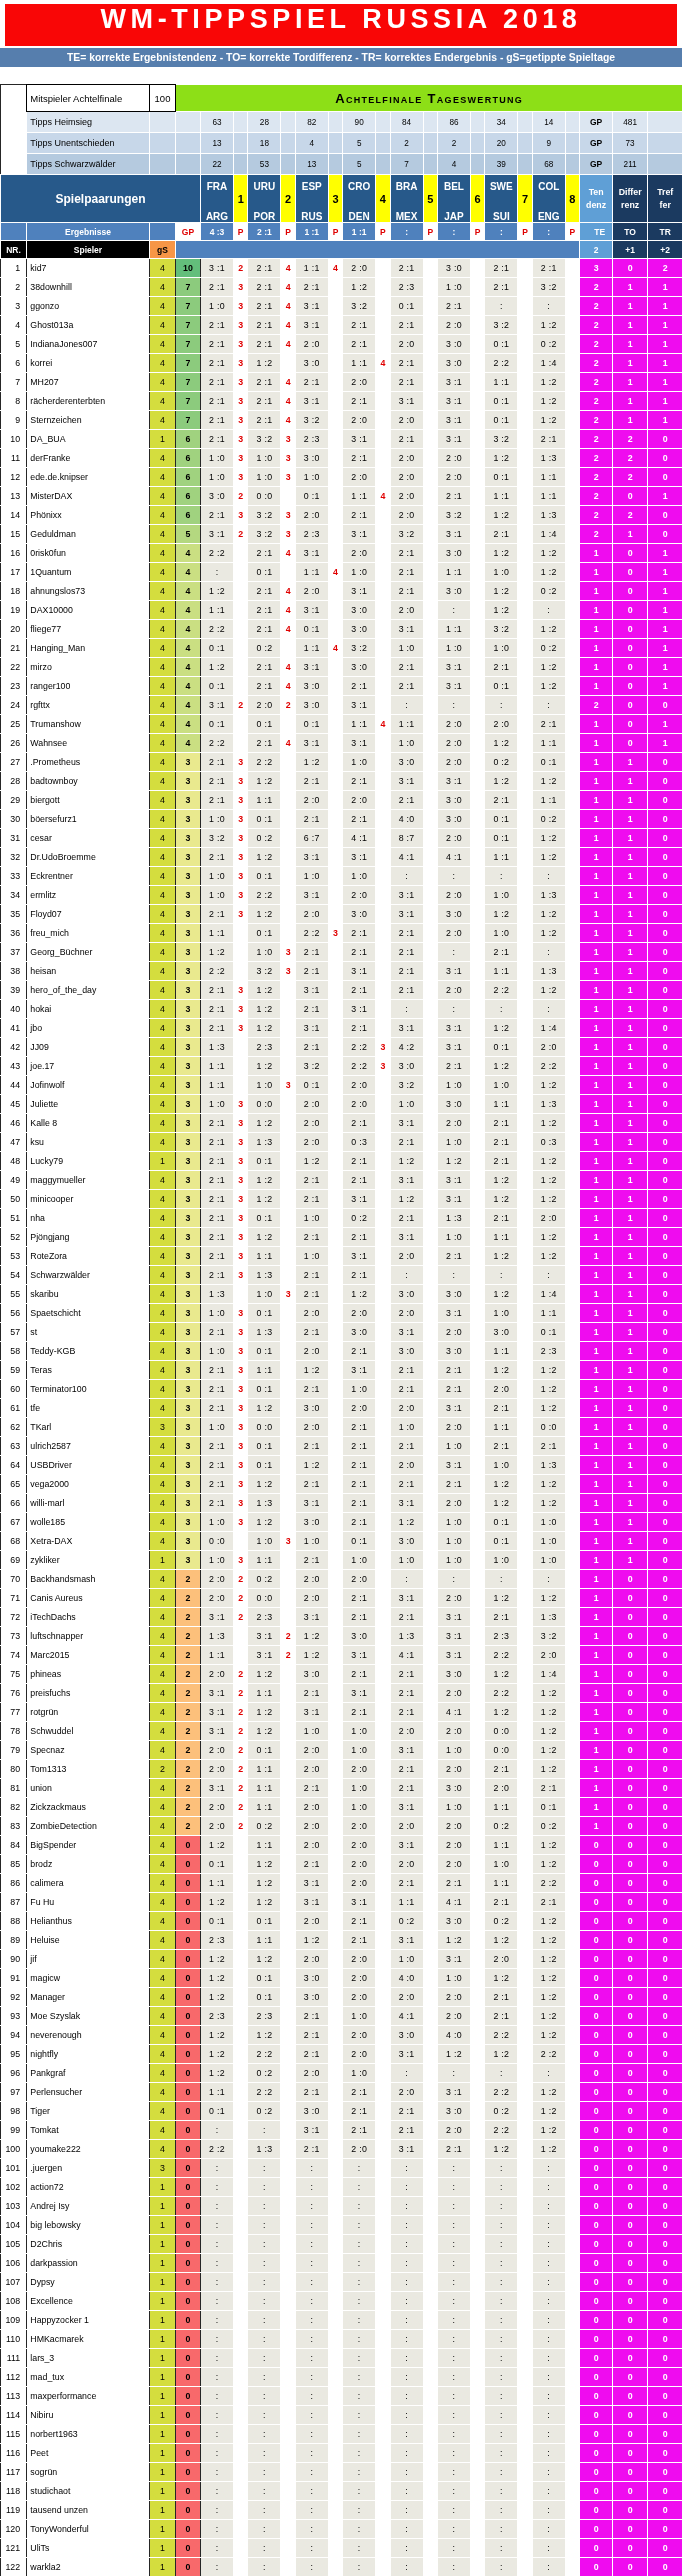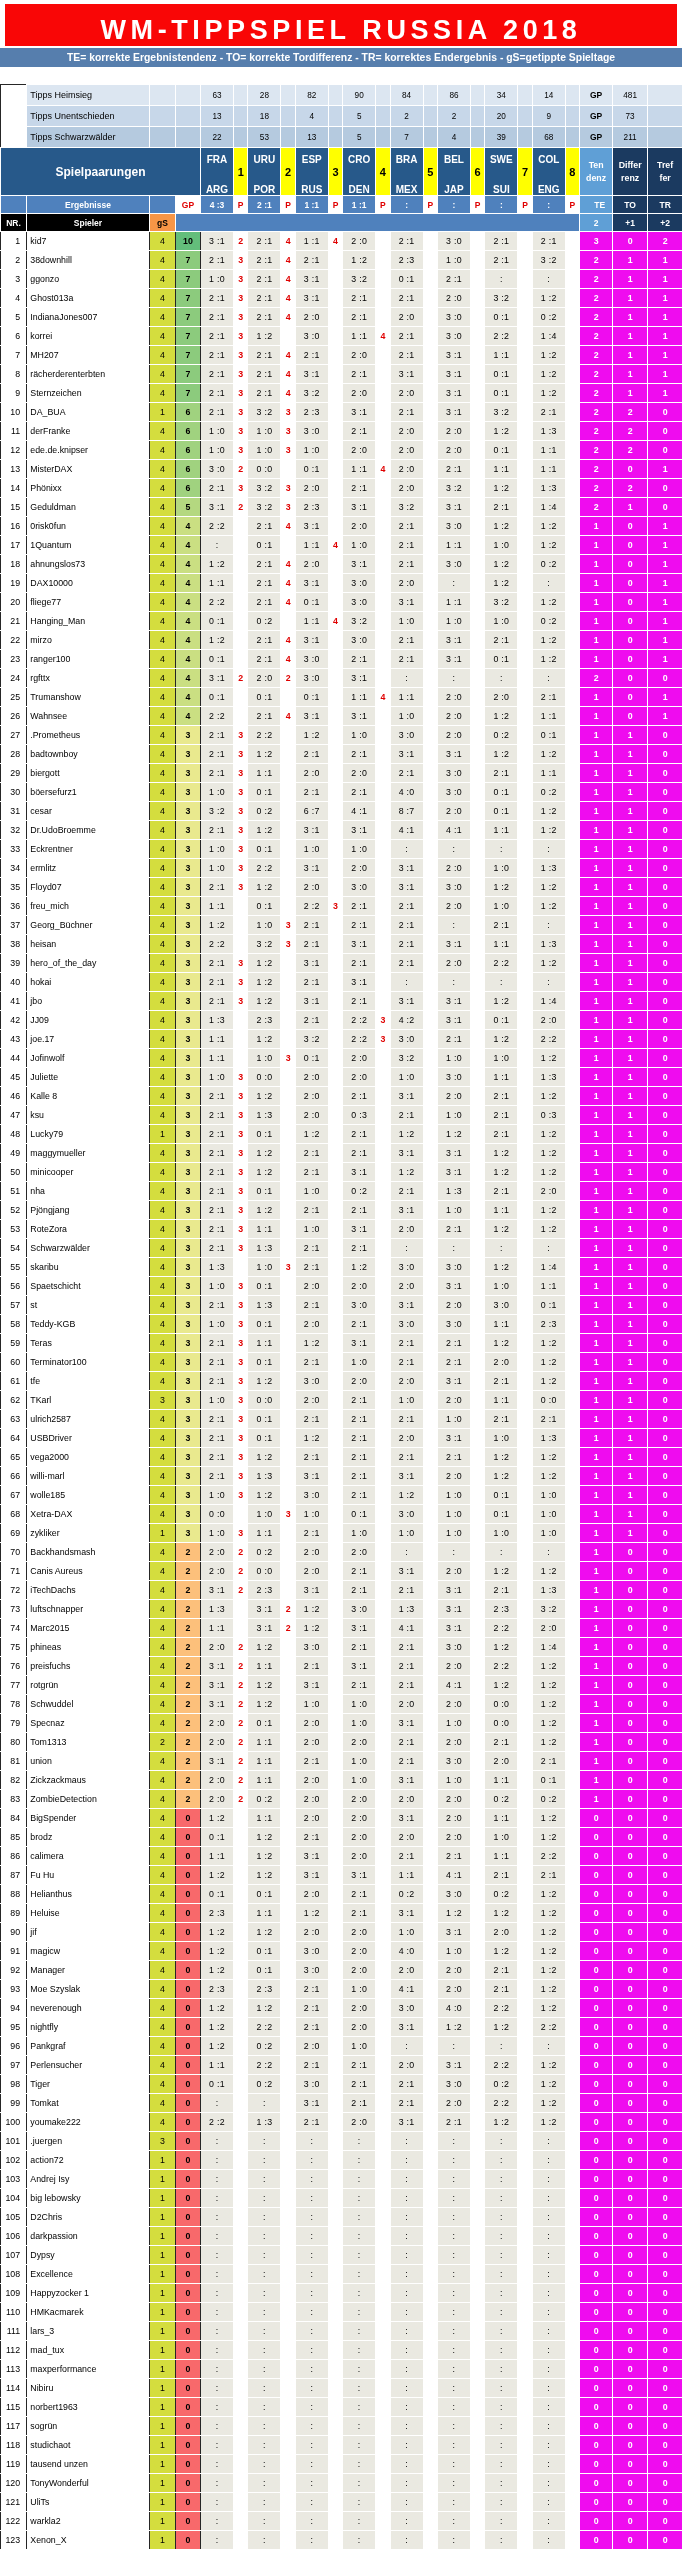--- a/index.html
+++ b/index.html
@@ -1,17 +1,17 @@
 <!DOCTYPE html>
 <html style="--banner: #f90606; --legend: #567ead; --green: #8ddf17; --sum1: #dce6f1; --sum2: #c7d7e9; --sum3: #b5cadf; --pairblue: #27598a; --tenblue: #5f9fd6; --navy: #1b3a60; --ergblue: #4f81bd; --gsorange: #f79646; --gsyellow: #d4dd3e; --tipbg: #eae9e1; --magenta: #ef0cef; --yellow: #ffff00; --ptsred: #e00000;font-size:10.4px"><head>
 <meta charset="utf-8">
 <style>
   html,body{margin:0;padding:0;background:#fff;}
   body{width:682px;font-family:"Liberation Sans",sans-serif;}
-  .banner{margin:3.9px 4.6px 2px 4.6px;height:42px;background:var(--banner,#f90606);display:flex;align-items:flex-end;justify-content:center;}
+  .banner{margin:3.9px 4.6px 2px 4.6px;height:42px;background:var(--banner,#f90606);display:flex;align-items:flex-start;justify-content:center;}
   .banner span{color:#fff;font-size:27px;font-weight:800;letter-spacing:4.6px;white-space:nowrap;}
   .legend{height:19.6px;background:var(--legend,#567ead);display:flex;align-items:center;justify-content:center;margin-bottom:17px;}
   .legend span{color:#fff;font-weight:700;font-size:10.4px;white-space:nowrap;}
   table.tt{border-collapse:collapse;table-layout:fixed;width:682px;border:0.7px solid #262626;}
   .tt td{font-size:8.5px;text-align:center;vertical-align:middle;padding:0;overflow:hidden;white-space:nowrap;border:0.7px solid #fff;}
   
   .rA td{height:26px;border:none;background:#fff;}
   .rA .mitL{border:1px solid #000;text-align:left;padding-left:3.3px;font-size:9.5px;}
   .rA .mitV{border:1px solid #000;font-size:9.5px;}
   .rA .green{background:var(--green,#8ddf17);font-weight:700;font-size:13px;font-variant:small-caps;letter-spacing:1.3px;color:#000;border:0.7px solid #fff;}
@@ -79,20 +79,26 @@
         <col style="width:14.4px">
         <col style="width:33px">
         <col style="width:14.4px">
         <col style="width:33px">
         <col style="width:14.4px">
         <col style="width:33px">
         <col style="width:35px">
         <col style="width:35px">
       </colgroup>
     <tbody>
+        <tr class="rA">
+          <td></td>
+          <td class="mitL">Mitspieler Achtelfinale</td>
+          <td class="mitV">100</td>
+          <td class="green" colspan="20">Achtelfinale Tageswertung</td>
+        </tr>
         <tr class="sum s0">
           <td class="blankL"></td>
           <td class="lbl">Tipps Heimsieg</td>
           <td></td>
           <td></td>
           <td class="val">63</td>
           <td></td>
           <td class="val">28</td>
           <td></td>
           <td class="val">82</td>
@@ -3119,20 +3125,45 @@
           <td class="pp"></td>
           <td class="ptip">:</td>
           <td class="pp"></td>
           <td class="ptip">:</td>
           <td class="pp"></td>
           <td class="pmag">0</td>
           <td class="pmag">0</td>
           <td class="pmag">0</td>
         </tr>
         <tr class="ply">
+          <td class="pnr">116</td>
+          <td class="pname">Peet</td>
+          <td class="pgs">1</td>
+          <td class="pgp" style="background: rgb(248, 105, 107);">0</td>
+          <td class="ptip">:</td>
+          <td class="pp"></td>
+          <td class="ptip">:</td>
+          <td class="pp"></td>
+          <td class="ptip">:</td>
+          <td class="pp"></td>
+          <td class="ptip">:</td>
+          <td class="pp"></td>
+          <td class="ptip">:</td>
+          <td class="pp"></td>
+          <td class="ptip">:</td>
+          <td class="pp"></td>
+          <td class="ptip">:</td>
+          <td class="pp"></td>
+          <td class="ptip">:</td>
+          <td class="pp"></td>
+          <td class="pmag">0</td>
+          <td class="pmag">0</td>
+          <td class="pmag">0</td>
+        </tr>
+        <tr class="ply">
           <td class="pnr">117</td>
           <td class="pname">sogrün</td>
           <td class="pgs">1</td>
           <td class="pgp" style="background: rgb(248, 105, 107);">0</td>
           <td class="ptip">:</td>
           <td class="pp"></td>
           <td class="ptip">:</td>
           <td class="pp"></td>
           <td class="ptip">:</td>
           <td class="pp"></td>

